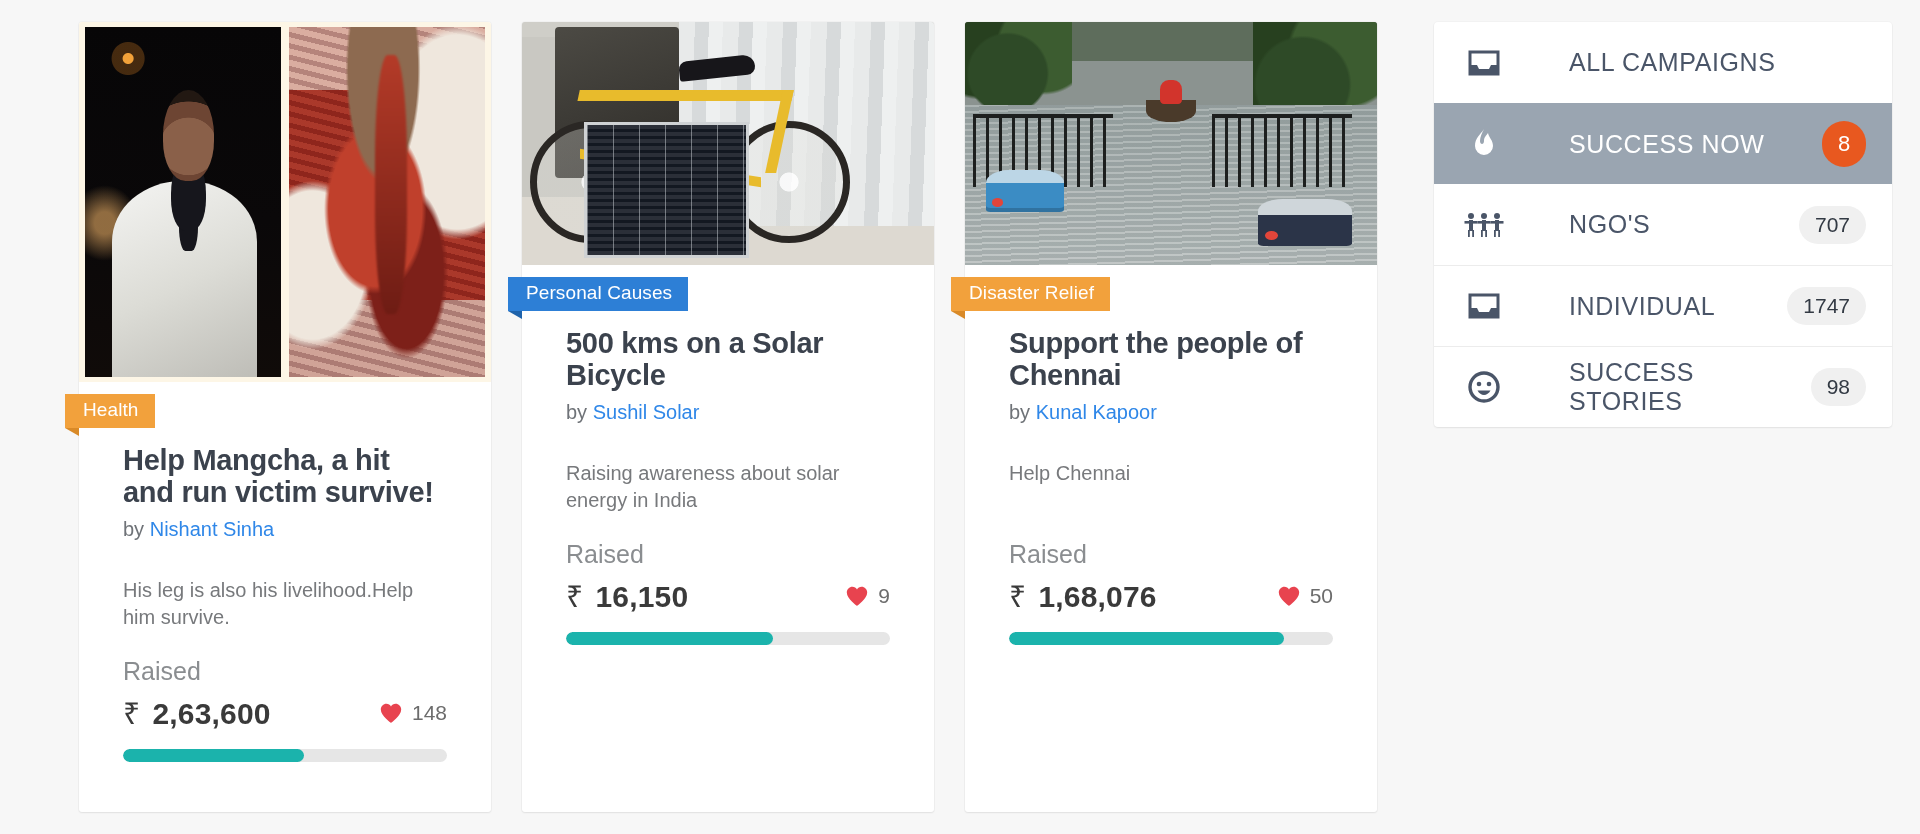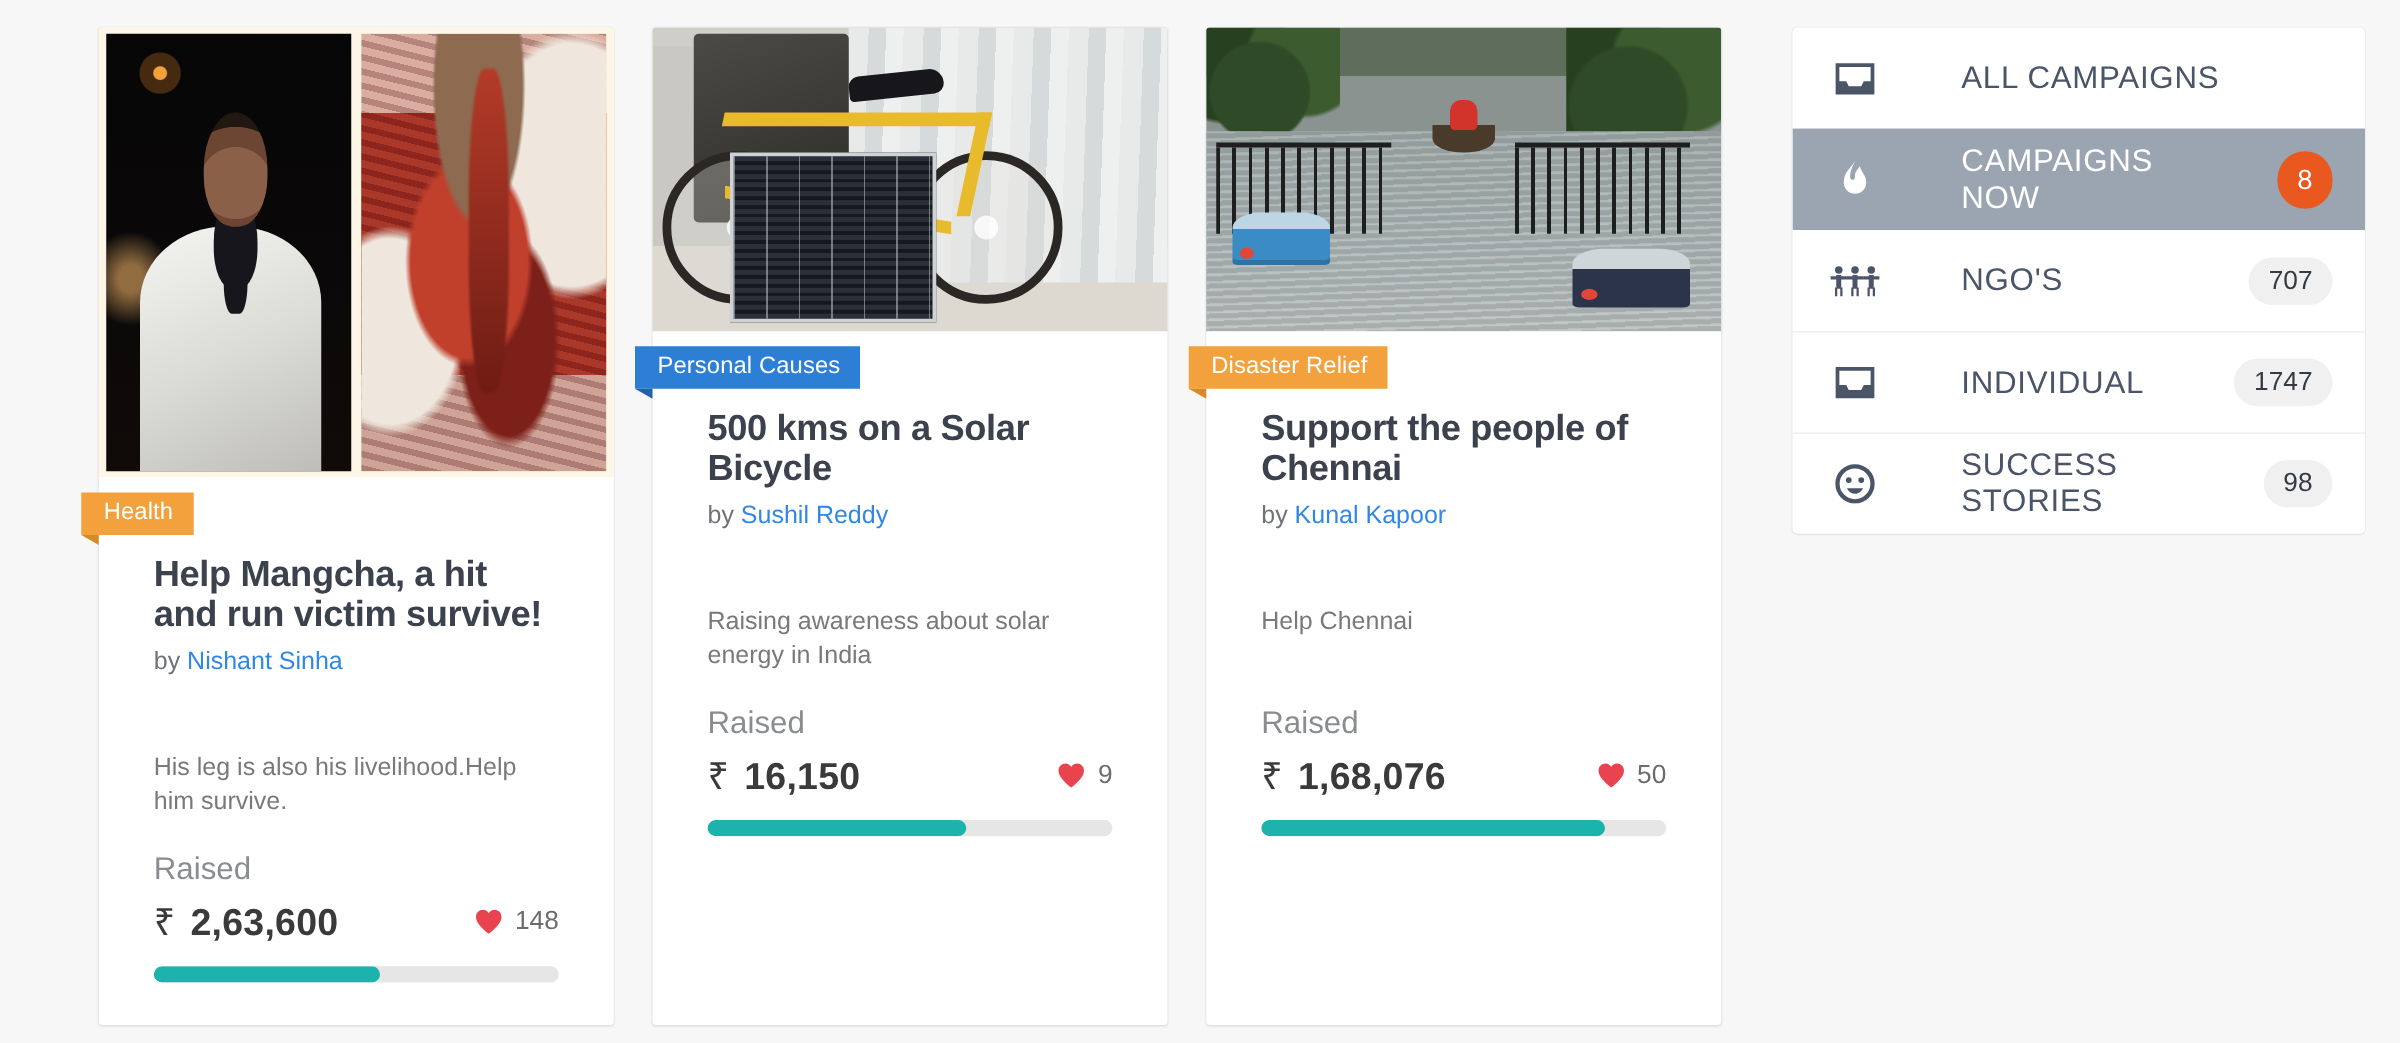--- a/index.html
+++ b/index.html
@@ -259,21 +259,21 @@
     font-size: 20px;
     color: #6f7378;
   }
   .card-by a {
     color: #2f87e8;
     text-decoration: none;
     font-weight: 400;
   }
 
   .card-desc {
-    margin-top: 60px;
+    margin-top: 36px;
     font-size: 20px;
     line-height: 1.38;
     color: #77797c;
     min-height: 56px;
   }
 
   .raised-label {
     margin-top: 24px;
     font-size: 25px;
     color: #8a8d90;
@@ -444,21 +444,21 @@
           <div class="panel"></div>
         </div>
       </div>
       <div class="tag-wrap">
         <span class="tag personal">Personal Causes</span>
       </div>
       <div class="card-body">
         <div class="card-title">500 kms on a Solar Bicycle</div>
         <div class="card-by">
           <span>by</span>
-          <a href="#">Sushil Reddy</a>
+          <a href="#">Sushil Solar</a>
         </div>
         <div class="card-desc">Raising awareness about solar energy in India</div>
         <div class="raised-label">Raised</div>
         <div class="raised-row">
           <div class="raised-amount">
             <span class="rupee">₹</span><span>16,150</span>
           </div>
           <div class="likes">
             <svg class="heart-icon" width="24" height="22" viewBox="0 0 24 22">
                 <path d="M12 21S1.8 13.9 1.8 7.6C1.8 4.2 4.4 1.8 7.4 1.8c2 0 3.7 1.1 4.6 2.7.9-1.6 2.6-2.7 4.6-2.7 3 0 5.6 2.4 5.6 5.8C22.2 13.9 12 21 12 21z" fill="#e8434f"></path>
@@ -526,21 +526,21 @@
       </span>
       <span class="nav-label">ALL CAMPAIGNS</span>
     </div>
 
     <div class="nav-item active">
       <span class="ic">
         <svg width="26" height="32" viewBox="0 0 26 32">
             <path d="M13 1C9 7 4 10 4 18a9 9 0 0 0 18 0c0-6-4-8-5-13-2 3-4 4-4 8 0 2-1 3-2 3s-2-1-2-3c0-4 2-8 4-12z" fill="#ffffff"></path>
           </svg>
       </span>
-      <span class="nav-label">CAMPAIGNS NOW</span>
+      <span class="nav-label">SUCCESS NOW</span>
       <span class="badge alert">8</span>
     </div>
 
 
     <div class="nav-item">
       <span class="ic">
         <svg width="40" height="26" viewBox="0 0 40 26">
           <g fill="#4a5568">
             <circle cx="7" cy="4" r="3"></circle>
               <rect x="5" y="8" width="4" height="11"></rect>

